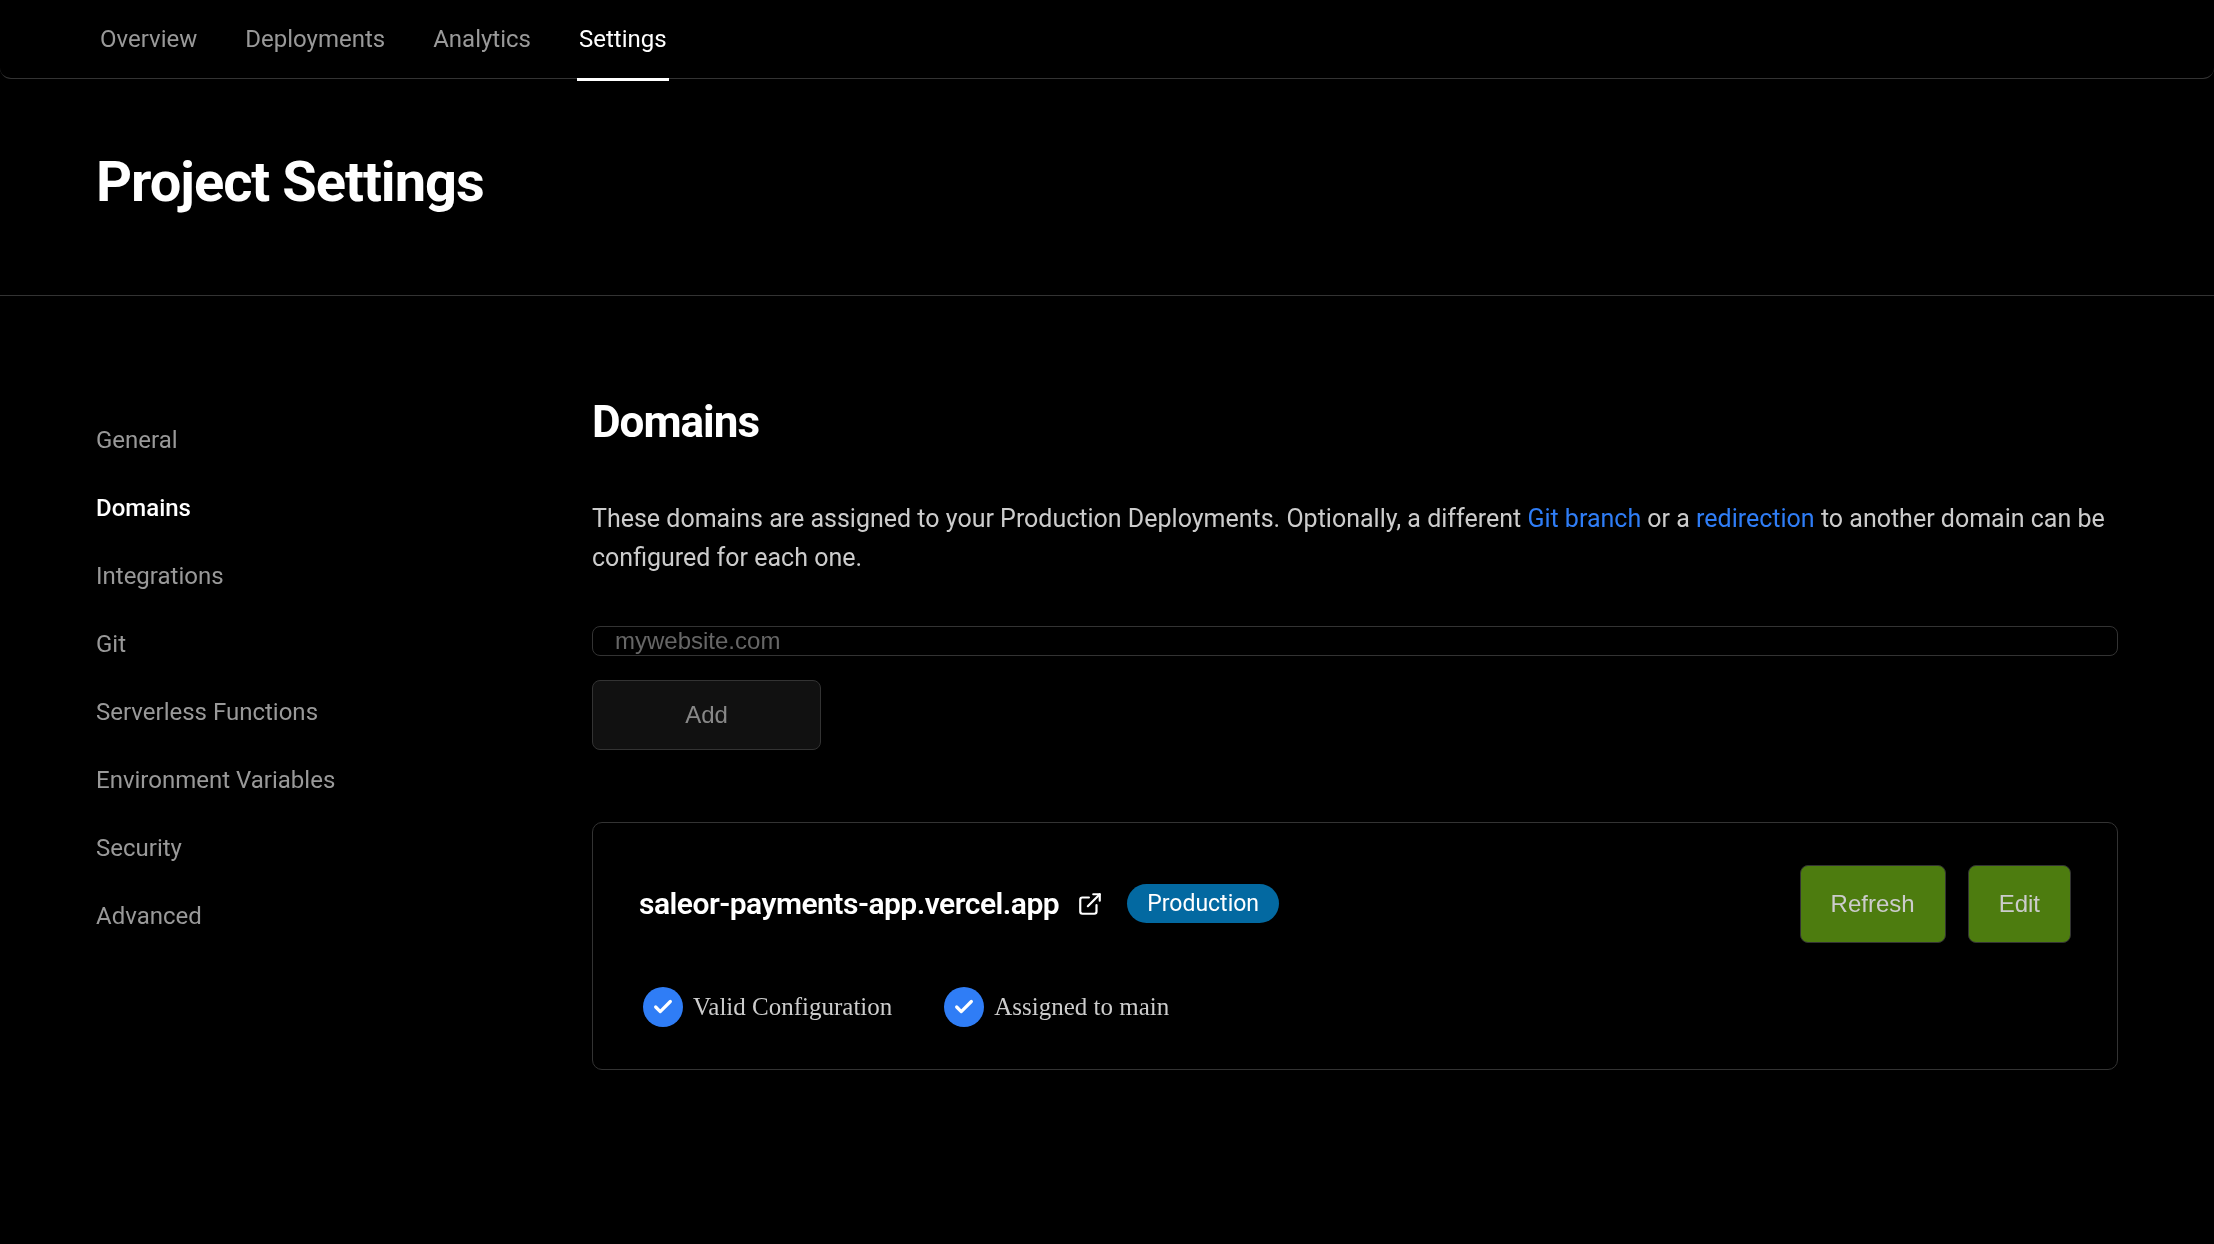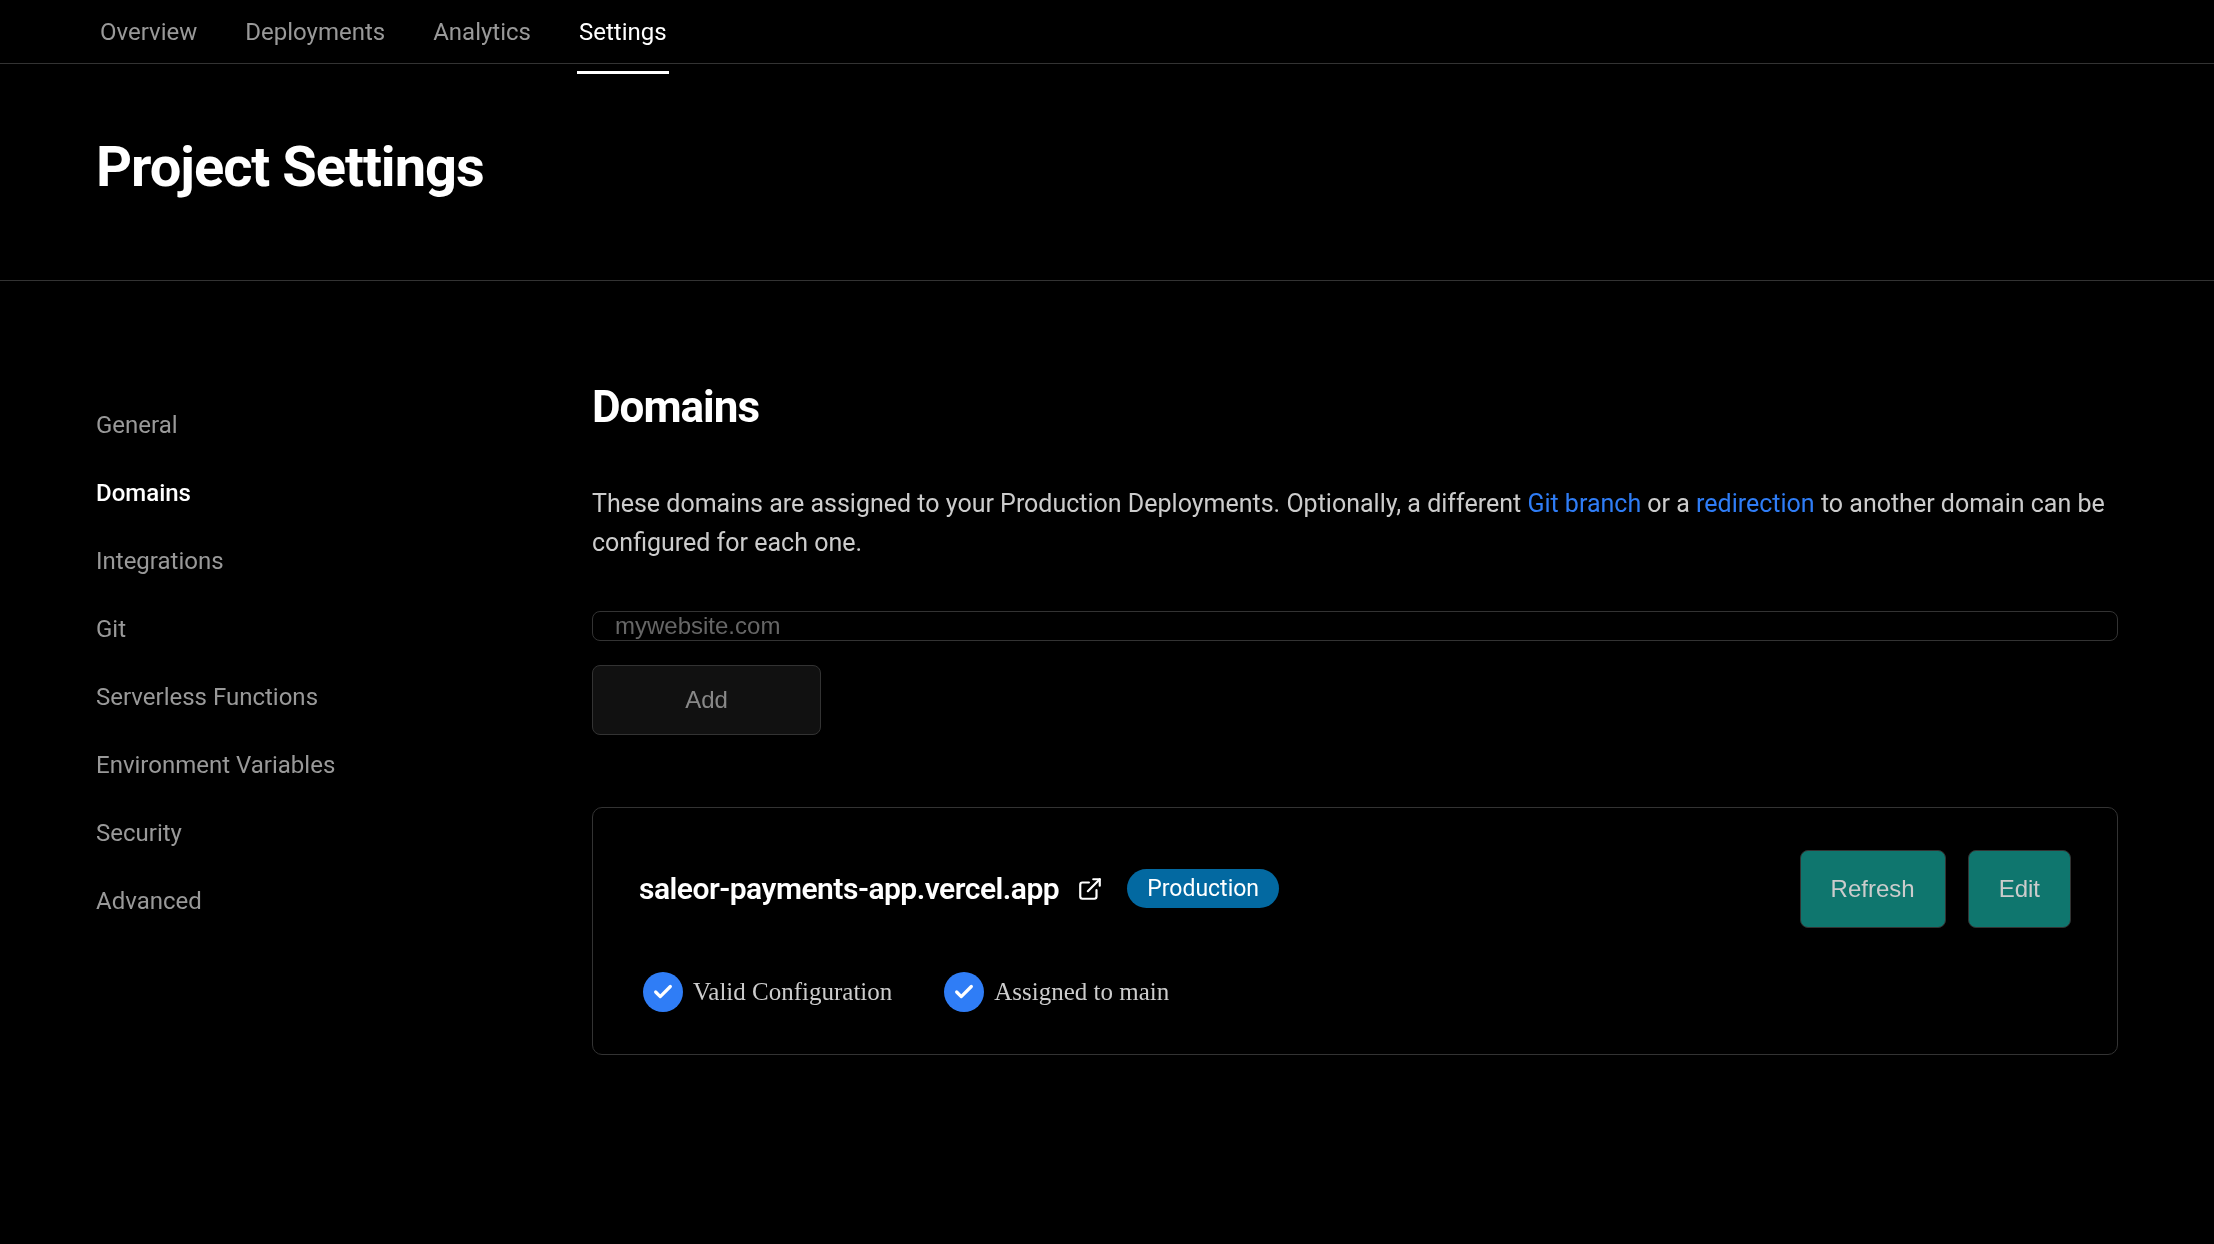--- a/index.html
+++ b/index.html
@@ -13,22 +13,23 @@
       font-family: -apple-system, BlinkMacSystemFont, "Segoe UI", Roboto, "Helvetica Neue", Arial, sans-serif;
       font-size: 15px;
       width: 2214px;
       height: 1244px;
     }
     .top-tabs {
       display: flex;
       gap: 48px;
       padding: 0 100px;
       border-bottom: 1px solid #333;
-      height: 64px;
-      align-items: center;
+      height: 79px;
+      align-items: center;
+      border-radius: 11px;
     }
     .top-tab {
       color: #999;
       font-size: 24px;
       cursor: pointer;
       padding: 26px 0;
       position: relative;
     }
     .top-tab.active {
       color: #fff;
@@ -153,21 +154,21 @@
       border-radius: 999px;
       margin-left: 6px;
     }
     .domain-card-actions {
       display: flex;
       gap: 22px;
     }
     .card-button {
       height: 78px;
       padding: 0 30px;
-      background: #0f766e;
+      background: #4d7c0f;
       border: 1px solid #333;
       border-radius: 8px;
       color: #ccc;
       font-size: 24px;
       cursor: pointer;
     }
     .domain-status-row {
       display: flex;
       gap: 52px;
       align-items: center;

